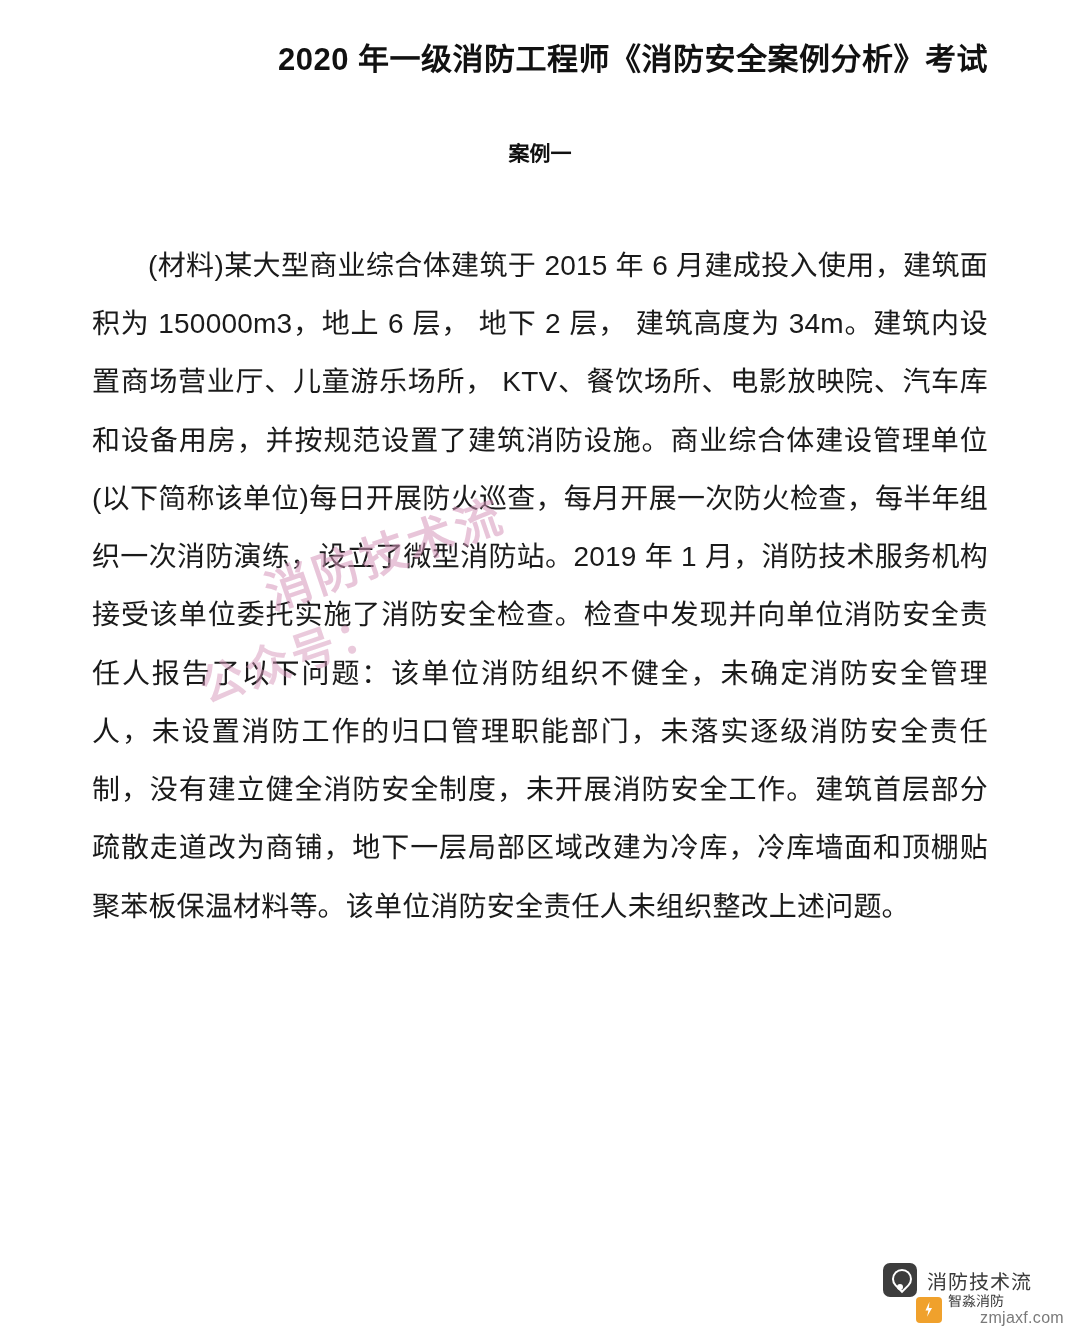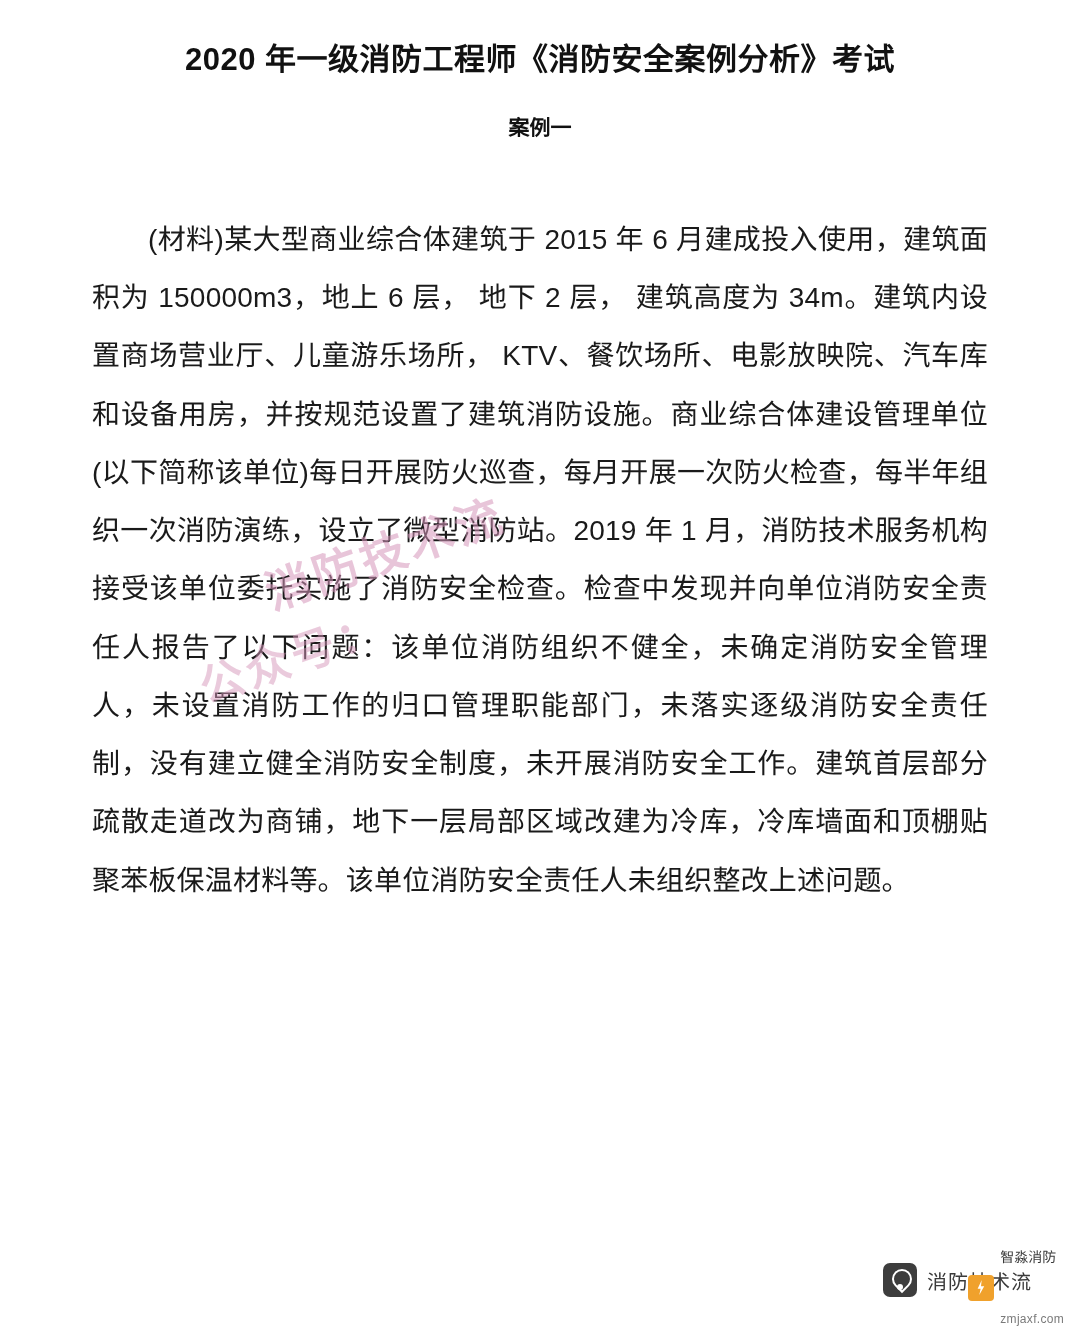--- a/index.html
+++ b/index.html
@@ -18,37 +18,37 @@
 
   .page {
     position: relative;
     width: 1080px;
     height: 1331px;
     box-sizing: border-box;
     padding: 28px 92px 0 92px;
   }
 
   .doc-title {
-    text-align: center;
+    text-align: right;
     font-size: 31px;
     font-weight: bold;
     line-height: 1.45;
     letter-spacing: 0.5px;
     margin: 10px 0 0 0;
     color: #111;
   }
   .doc-title .line2 {
     display: block;
   }
 
   .case-heading {
     text-align: center;
     font-size: 21px;
     font-weight: bold;
-    margin-top: 28px;
+    margin-top: 54px;
     color: #111;
   }
 
   .body-wrap {
     margin-top: 70px;
   }
 
   p.para {
     font-size: 28px;
     line-height: 2.08;
@@ -149,30 +149,30 @@
     top: 5px;
     width: 9px;
     height: 15px;
     background: #ffffff;
     clip-path: polygon(60% 0, 15% 58%, 48% 58%, 33% 100%, 88% 42%, 52% 42%);
   }
   .stamp-text {
     display: flex;
     flex-direction: column;
     line-height: 1.15;
-    gap: 48px;
   }
   .stamp-name {
     font-size: 14px;
     color: #3a3a3a;
   }
   .stamp-url {
-    font-size: 12px;
+    font-size: 16px;
     color: #7a7a7a;
     letter-spacing: 0.3px;
+    margin-left: 32px;
   }
 </style>
 </head>
 <body>
 
 <div class="page">
 
   <h1 class="doc-title">
     <span>2020 年一级消防工程师《消防安全案例分析》考试</span>
   </h1>

